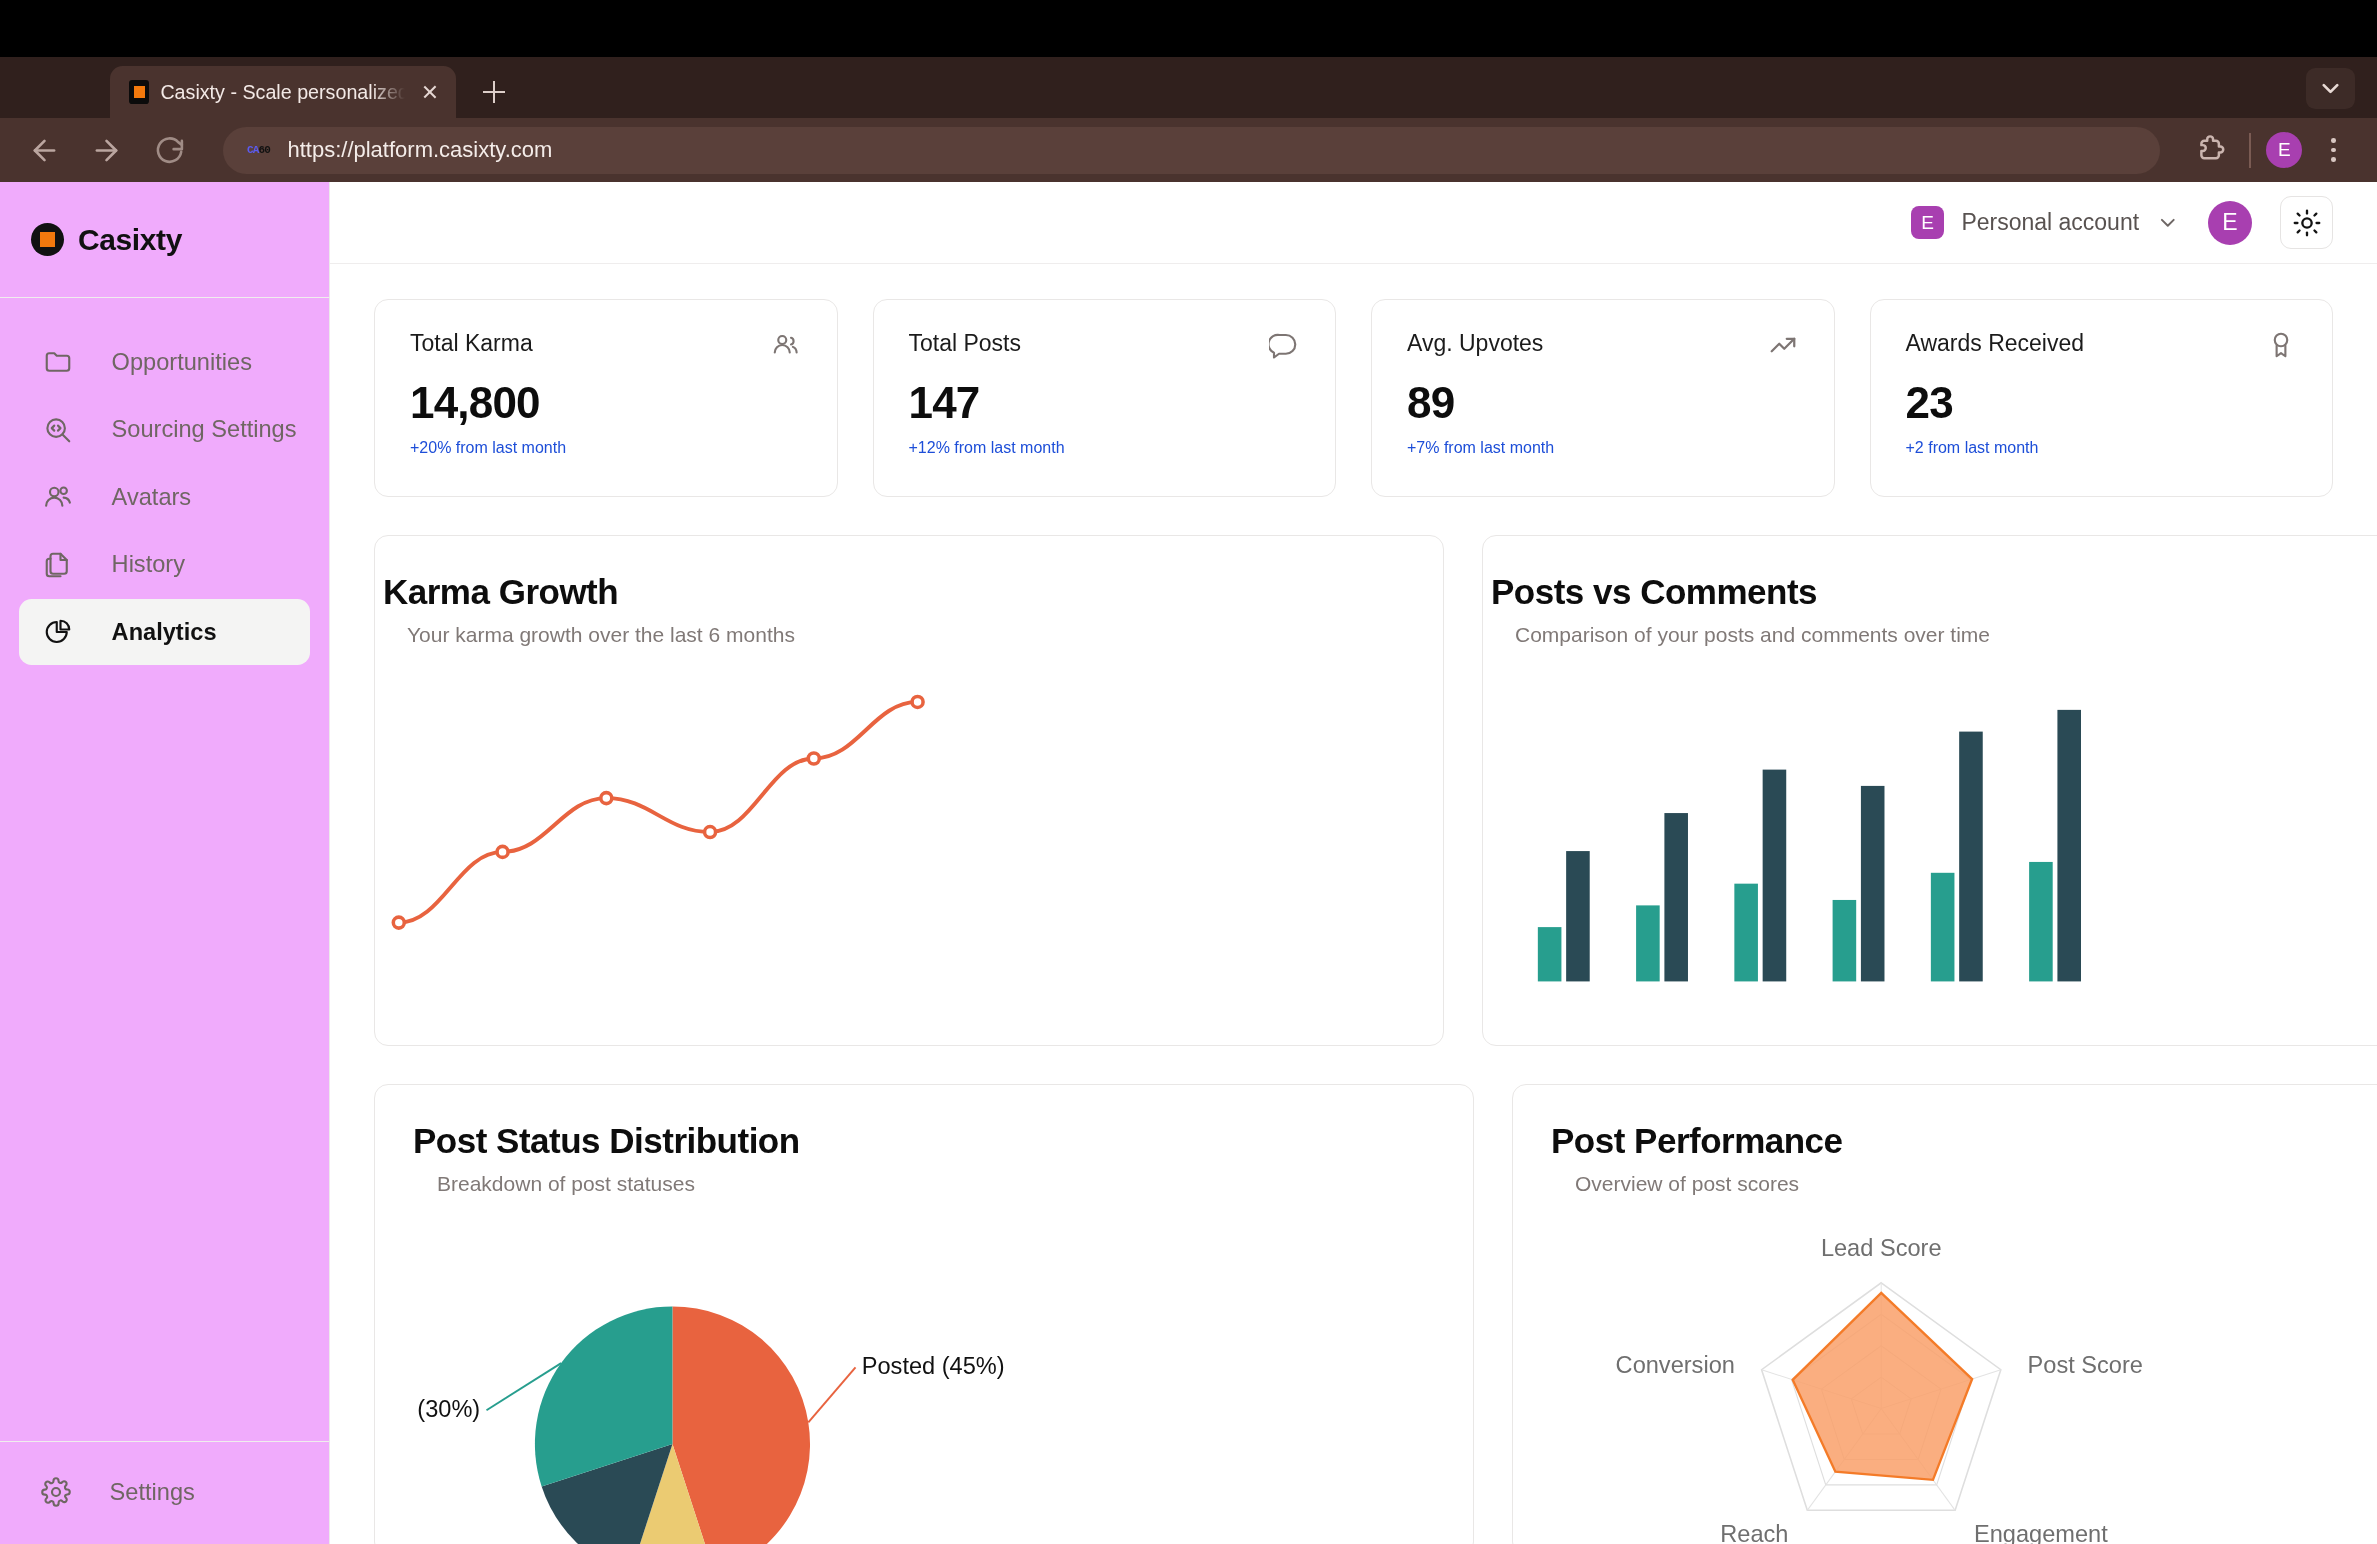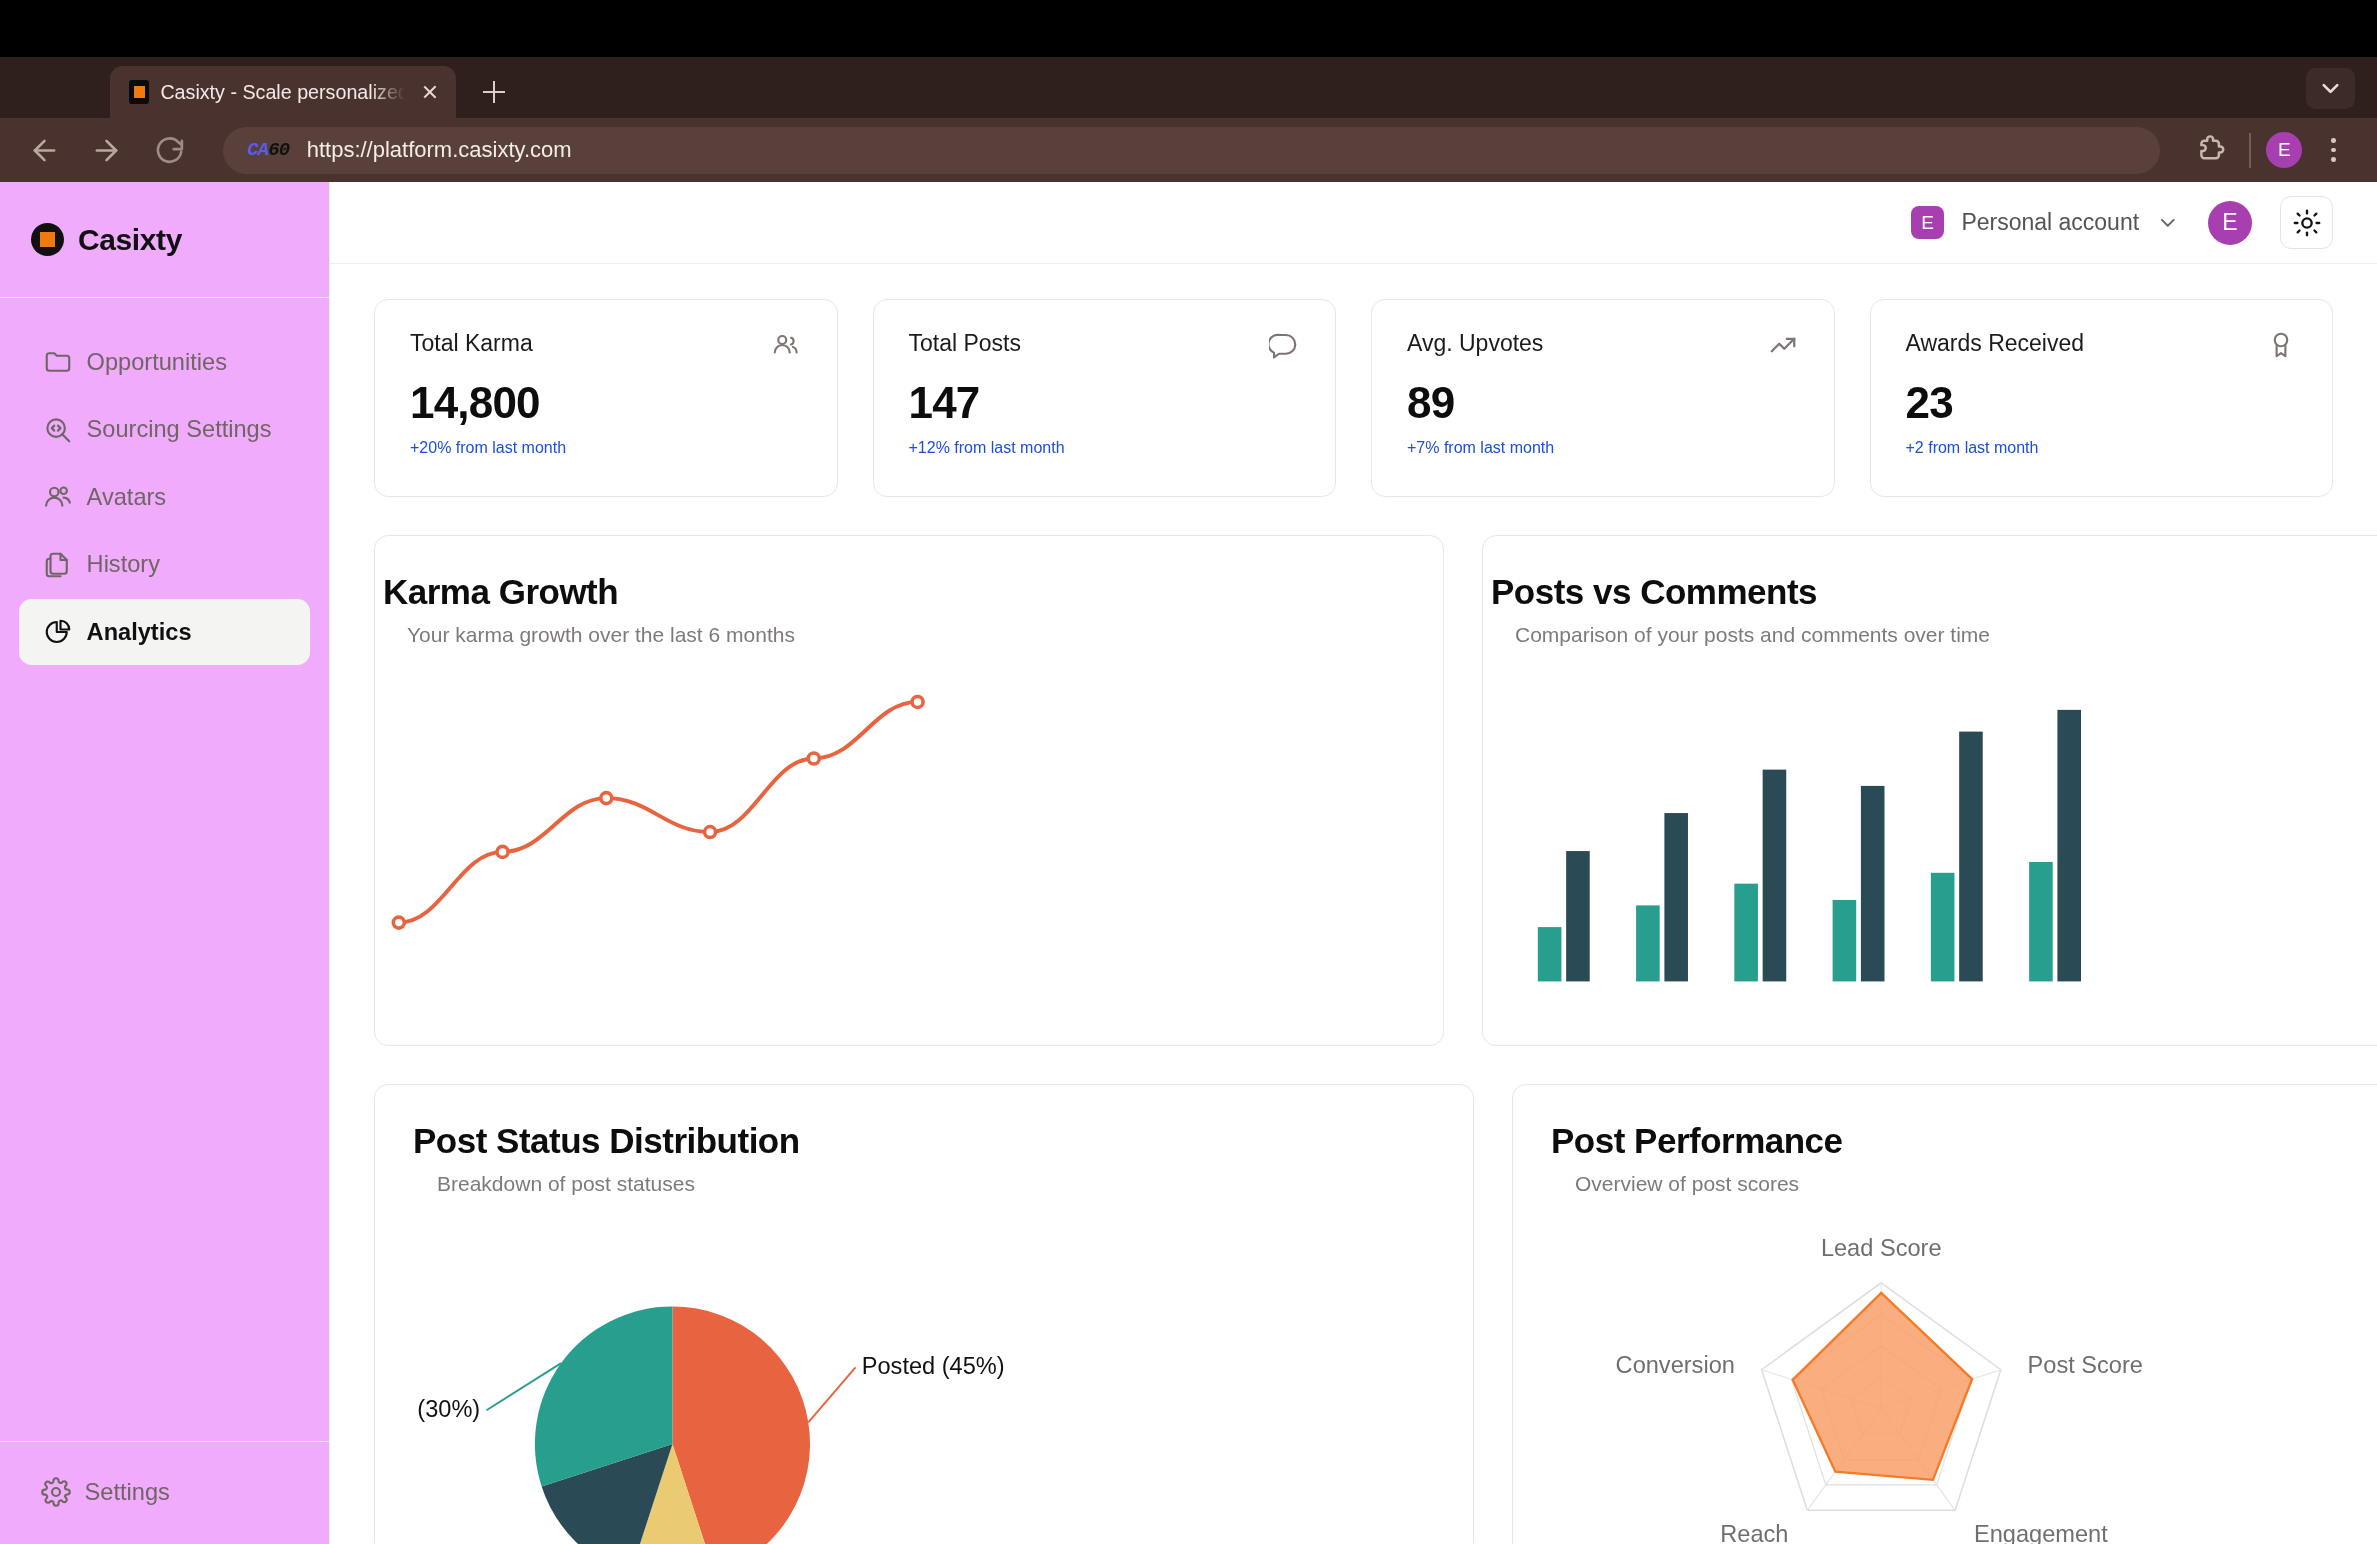--- a/index.html
+++ b/index.html
@@ -53,23 +53,22 @@
   .toolbar {
     height: 64px; background: #4a332e; display: flex; align-items: center;
     padding: 0 28px 0 23.6px; gap: 20.4px;
   }
   .navbtn { width: 42px; height: 42px; display:flex; align-items:center; justify-content:center; }
   .omnibox {
     flex: 1 1 auto; height: 47px; background: #5a403a; border-radius: 23.6px;
     display: flex; align-items: center; padding: 0 23.6px; gap: 17.3px; margin-left: 12.6px;
   }
   .omni-chip {
-    font-family: "Liberation Mono", monospace; font-size: 19px; font-weight: bold;
+    font-family: "Liberation Mono", monospace; font-size: 11px; font-weight: bold;
     letter-spacing: -0.8px;
-    font-style: italic;
   }
   .omni-chip span:first-child { color: #5b5bf0; }
   .omni-chip span:last-child { color: #111; }
   .omni-url { color:#f4ece9; font-size: 22px; }
   .tb-right { display:flex; align-items:center; gap: 15.7px; padding-left: 17.3px; }
   .ext-icon { width: 36px; height: 36px; }
   .tb-divider { width: 1.6px; height: 35px; background: #7a5b53; }
   .prof-av {
     width: 36px; height: 36px; border-radius: 50%; background:#a83fb0;
     color:#fff; display:flex; align-items:center; justify-content:center; font-size:19px;
@@ -87,21 +86,21 @@
   }
   .brand { height: 116px; display:flex; align-items:center; gap:14px; padding-left: 31px;
            border-bottom:0.8px solid #f0eeed; }
   .brand-mark { width:33px; height:33px; border-radius:50%; background:#111;
                 display:flex; align-items:center; justify-content:center; flex:0 0 auto;}
   .brand-mark i { width:15.7px; height:15.7px; background:#f2790d; display:block; }
   .brand-name { font-size:30px; font-weight:bold; color:#111; letter-spacing:-0.4px; }
 
   .nav { padding: 31px 19px 0 19px; flex:1 1 auto; }
   .nav-item {
-    display:flex; align-items:center; gap:13px; height:66px; padding-left:23.6px;
+    display:flex; align-items:center; gap:38px; height:66px; padding-left:23.6px;
     border-radius:12.6px; color:#6f6663; font-size:23.6px; margin-bottom:1.6px;
   }
   .nav-item.active { background:#f4f4f3; color:#111; font-weight:bold; }
   .nav-ico { width:31px; height:31px; flex:0 0 auto; display:flex; align-items:center; justify-content:center; }
 
   .sb-foot { border-top:0.8px solid #f0eeed; padding: 17px; }
 
   .content { flex:1 1 auto; height:100%; overflow:hidden; background:#fff; position:relative; }
   .topbar {
     height: 82px; border-bottom:0.8px solid #efeded; display:flex; align-items:center;

